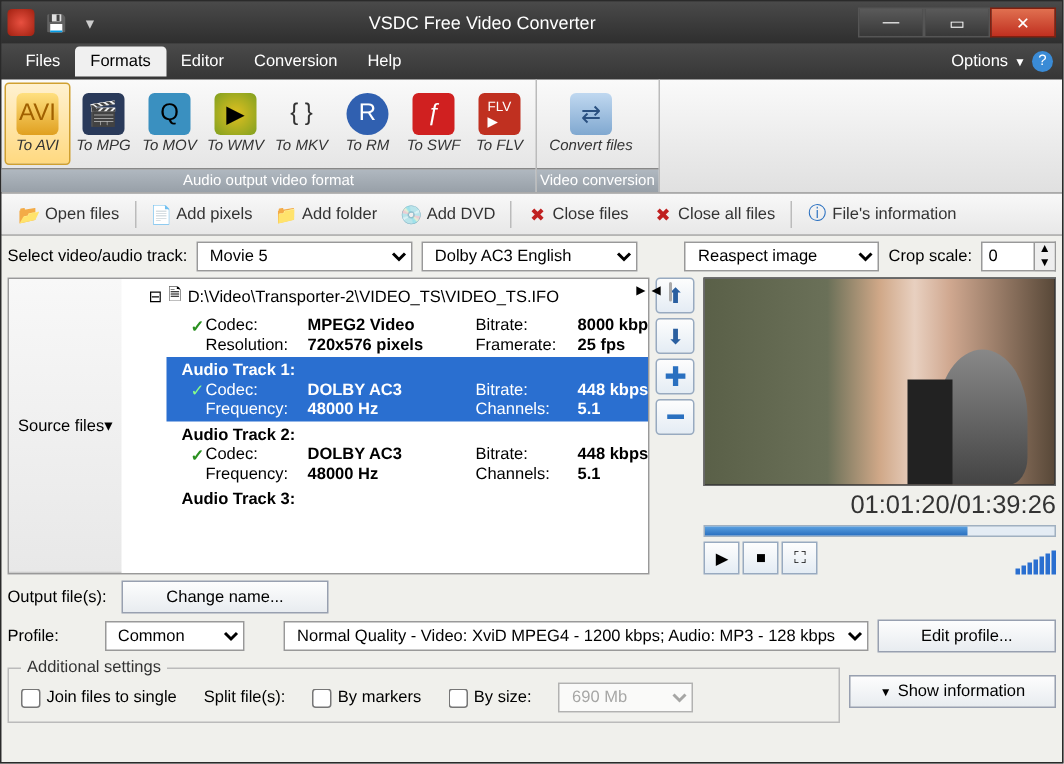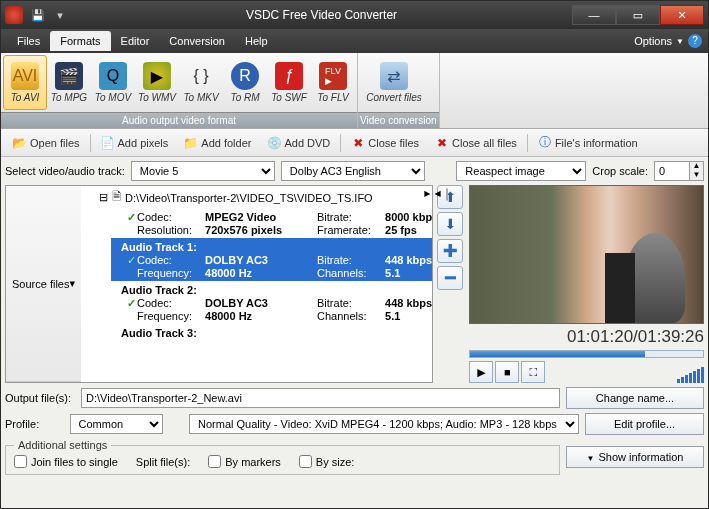--- a/index.html
+++ b/index.html
@@ -304,21 +304,20 @@
               <i style="height:12px"></i>
               <i style="height:14px"></i>
               <i style="height:16px"></i>
             </div>
         </div>
       </div>
     </div>
 
     <div class="row">
       <span style="width:70px;">Output file(s):</span>
-      <input type="text" style="flex: 1 1 0%;" value="D:\Video\Transporter-2_New.avi">
       <button class="btn btn-wide">Change name...</button>
     </div>
 
     <div class="row">
       <span style="width:70px;">Profile:</span>
       <select style="width:110px;"><option>Common</option></select>
       <select style="flex:1;margin-left:20px;"><option>Normal Quality - Video: XviD MPEG4 - 1200 kbps; Audio: MP3 - 128 kbps</option></select>
       <button class="btn btn-wide">Edit profile...</button>
     </div>
 
@@ -332,19 +331,20 @@
             </label>
           <span>Split file(s):</span>
           <label class="chk">
               <input type="checkbox" style="">
               <span>By markers</span>
             </label>
           <label class="chk">
               <input type="checkbox" style="">
               <span>By size:</span>
             </label>
+          <select style="width:90px;color:#888;" disabled=""><option>690 Mb</option></select>
         </div>
       </fieldset>
       <button class="btn btn-wide" style="align-self:center;"><span style="font-size:8px;margin-right:4px;">▼</span><span>Show information</span></button>
     </div>
 
   </div>
 </div>
 
 </body></html>

